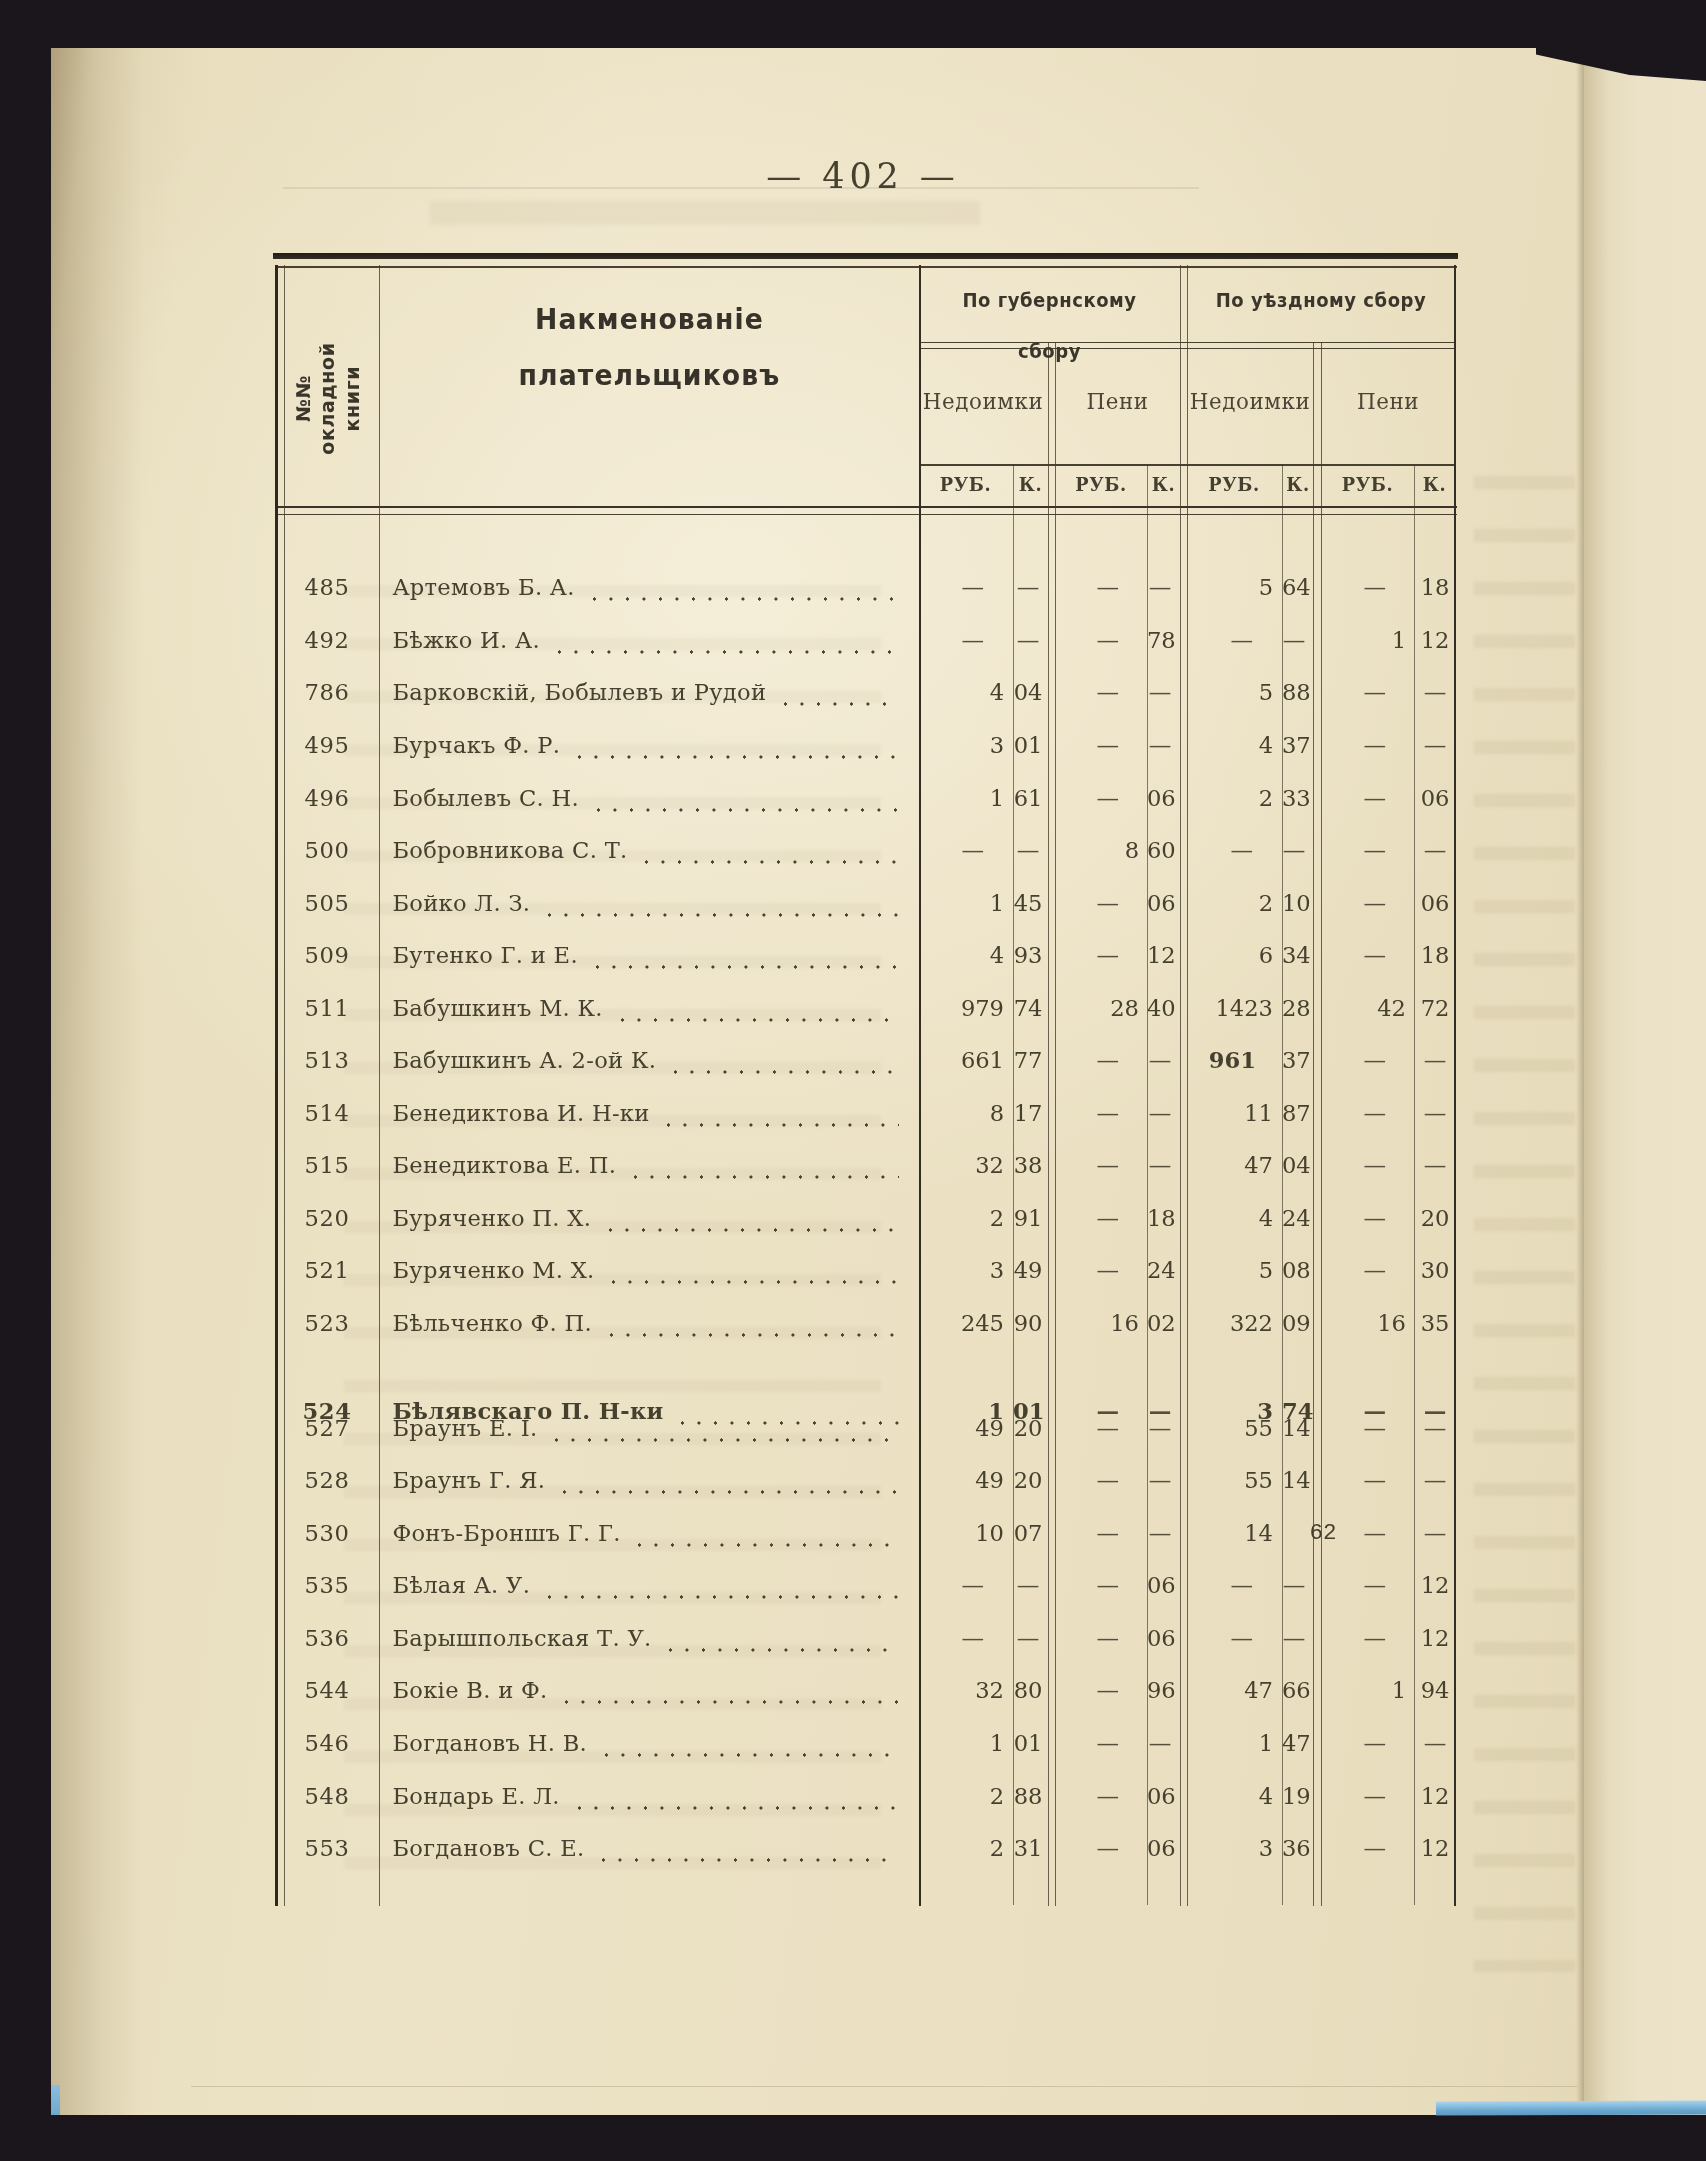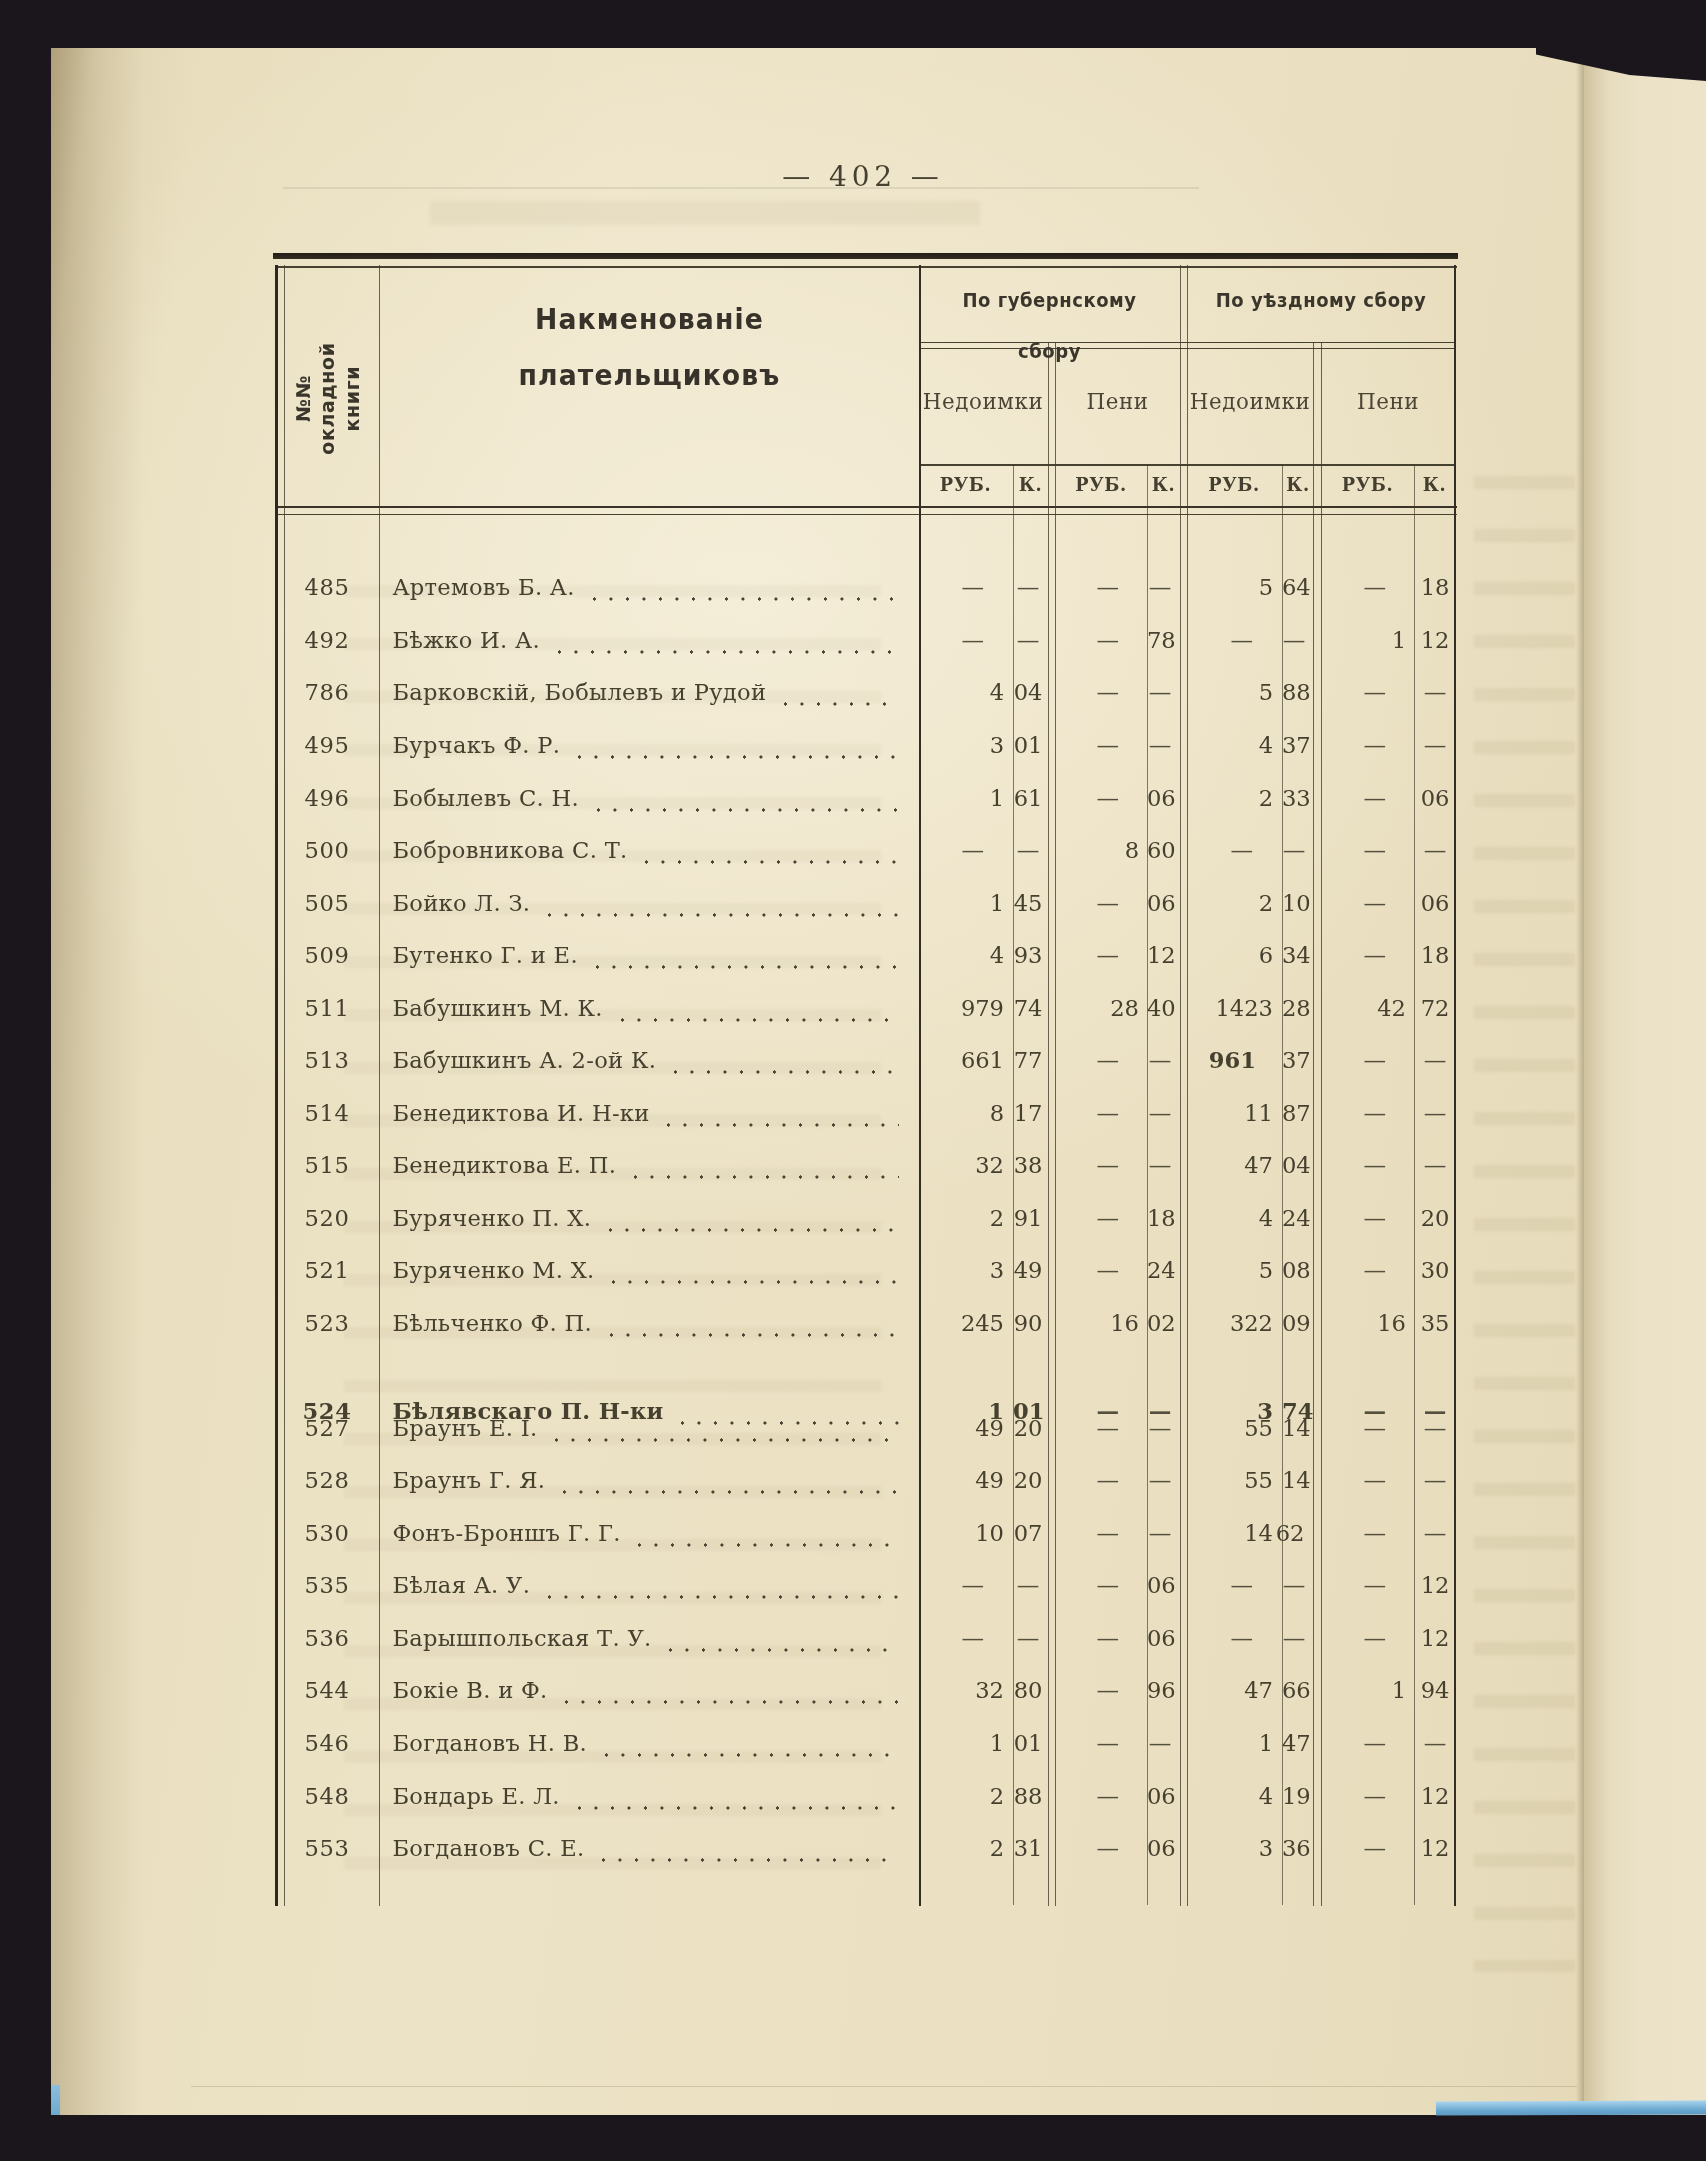--- a/index.html
+++ b/index.html
@@ -29,21 +29,21 @@
         background:rgba(105,115,92,0.14);filter:blur(0.6px);}
   
   .ghost{position:absolute;filter:blur(1.5px);pointer-events:none;}
   .ghost.a{left:293px;top:537px;width:537px;height:1307px;
         background:repeating-linear-gradient(to bottom,rgba(128,108,66,0.055) 0 12.2px,transparent 12.2px 53px);}
   .ghost.b{left:1423px;top:428px;width:101px;height:1496px;
         background:repeating-linear-gradient(to bottom,rgba(128,108,66,0.085) 0 13.4px,transparent 13.4px 53px);}
   .ghost.c{left:379px;top:153px;width:550px;height:24.4px;background:rgba(128,108,66,0.07);}
   
   .page-number{position:absolute;left:641px;top:104px;width:342px;height:49px;line-height:49px;
-        text-align:center;font-size:28px;letter-spacing:4.9px;color:#45402f;}
+        text-align:center;font-size:35px;letter-spacing:4.9px;color:#45402f;}
   
   .table{position:absolute;left:224px;top:205px;width:1182px;height:1652px;}
   .hr,.vl{position:absolute;}
   .hr{left:0;width:1182px;background:#474130;}
   .vl{top:11.6px;height:1641px;width:1.2px;background:rgba(66,59,42,0.78);}
   
   .h-name{position:absolute;left:104px;top:38px;width:541px;height:56px;line-height:56px;
         text-align:center;font-family:"DejaVu Sans",sans-serif;font-weight:700;font-size:29px;
         letter-spacing:1.2px;color:#37322a;transform:scaleX(0.92);}
   .h-no-wrap{position:absolute;left:1.2px;top:32px;width:101px;height:227px;
@@ -410,21 +410,21 @@
             <div class="c cno">530</div>
             <div class="c cname">
               <span class="nm">Фонъ-Броншъ Г. Г.</span>
               <span class="dots"></span>
             </div>
             <div class="c cval vr" style="left: 644px; width: 93px;">10</div>
             <div class="c cval vk" style="left: 738px; width: 35px;">07</div>
             <div class="c cval vr dash" style="left: 780px; width: 92px;">—</div>
             <div class="c cval vk dash" style="left: 872px; width: 33px;">—</div>
             <div class="c cval vr" style="left: 912px; width: 94px;">14</div>
-            <div class="c cval vk" style="left: 979px; width: 56px;">62</div>
+            <div class="c cval vk" style="left: 1011px; width: 56px; font-family: Liberation Mono, monospace;">62</div>
             <div class="c cval vr dash" style="left: 1046px; width: 93px;">—</div>
             <div class="c cval vk dash" style="left: 1139px; width: 41px;">—</div>
           </div>
           <div class="row" style="top: 1306px;">
             <div class="c cno">535</div>
             <div class="c cname">
               <span class="nm">Бѣлая А. У.</span>
               <span class="dots"></span>
             </div>
             <div class="c cval vr dash" style="left: 644px; width: 93px;">—</div>

